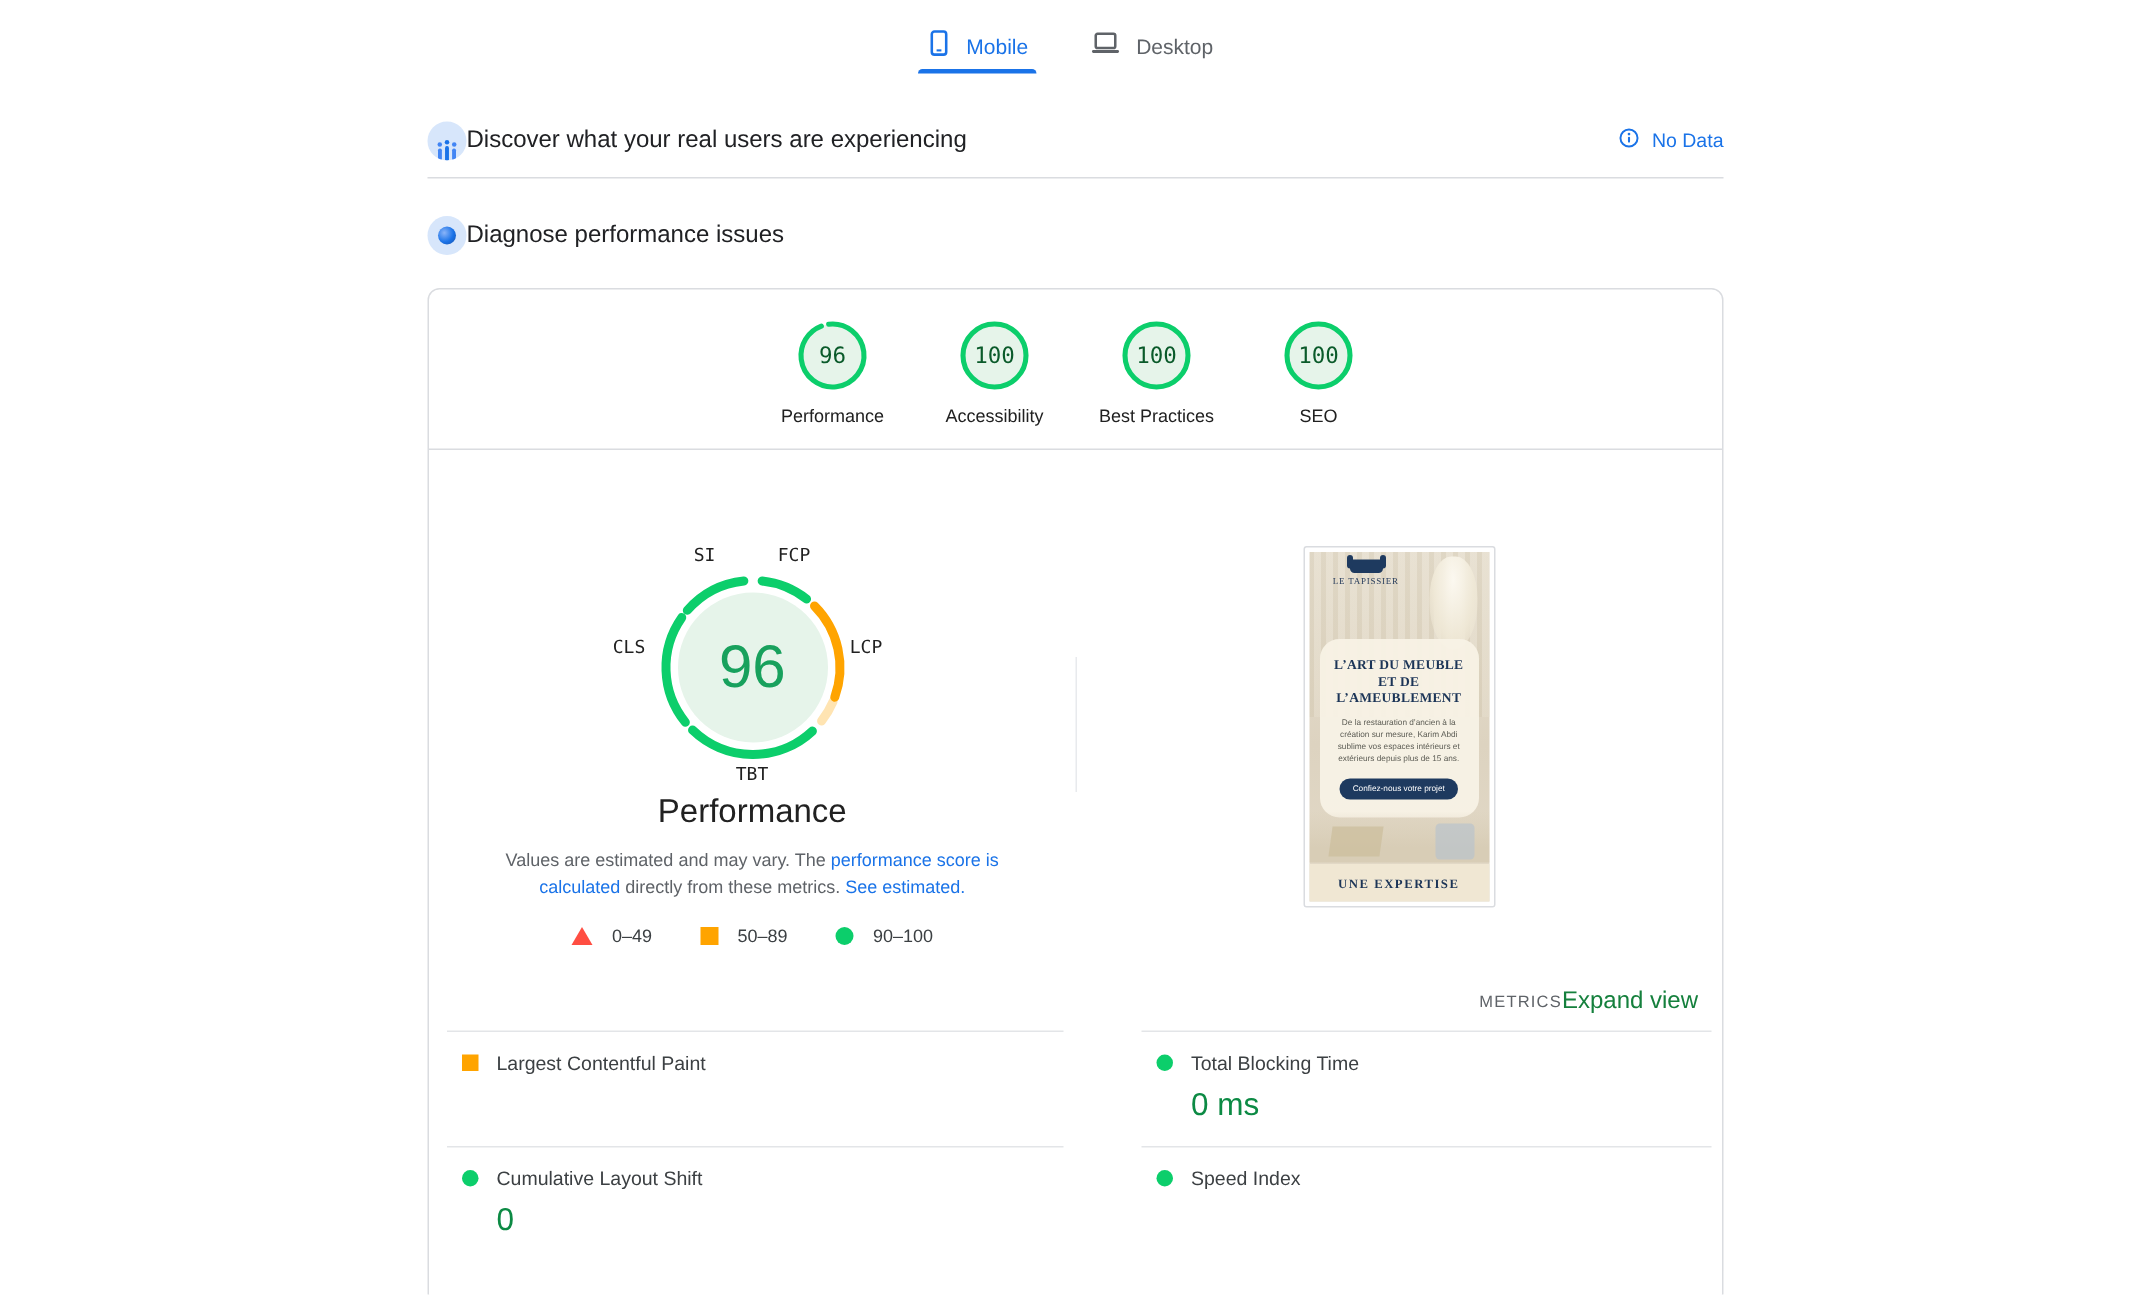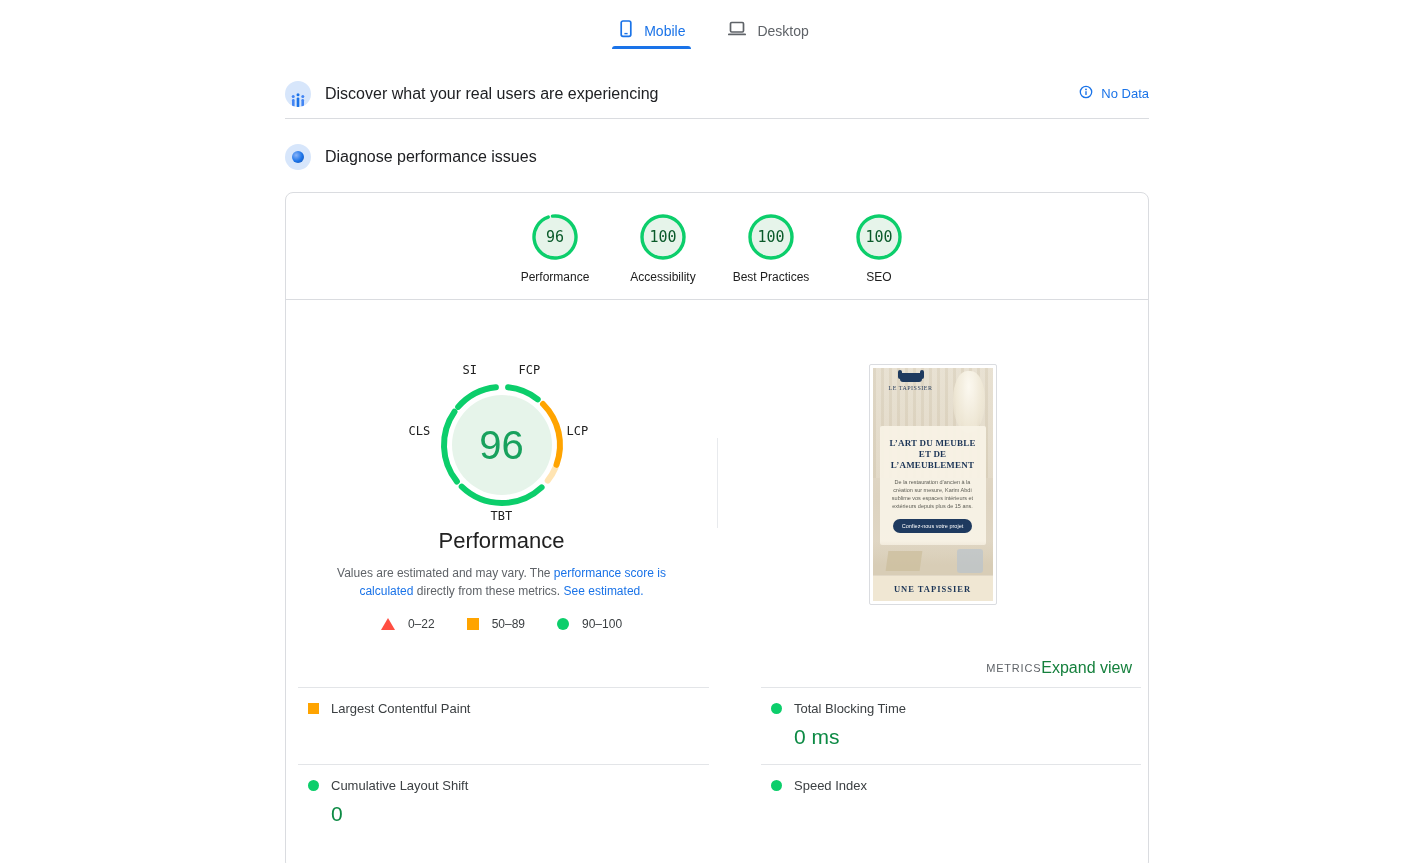--- a/index.html
+++ b/index.html
@@ -14,21 +14,21 @@
   .tab.active::after { content:""; position:absolute; left:0; right:0; bottom:6px;
          height:3px; background:#1a73e8; border-radius:3px 3px 0 0; }
 
   
   .content { width:864px; margin-left:285px; }
 
   .section-row { display:flex; align-items:center; height:50px; }
   .section-row.bordered { border-bottom:1px solid #dadce0; }
   .section-icon { width:26px; height:26px; border-radius:50%; background:#d7e6fb;
       display:flex; align-items:flex-end; justify-content:center; overflow:hidden; flex:0 0 auto; }
-  .section-title { margin-left:14px; font-size:16px; color:#202124; }
+  .section-title { font-size:16px; color:#202124; }
   .nodata { margin-left:auto; display:flex; align-items:center; gap:8px; color:#1a73e8;
       font-size:13px; cursor:pointer; text-decoration:none; }
 
   .beacon-dot { width:12px; height:12px; border-radius:50%; margin:0 auto 7px auto;
       background:radial-gradient(circle at 35% 35%, #8ab4f8 0%, #1a73e8 55%, #174ea6 100%); }
 
   
   .card { margin-top:13px; border:1px solid #dadce0; border-radius:8px; background:#fff; }
 
   
@@ -80,21 +80,21 @@
   .stripes { position:absolute; top:0; left:0; right:0; height:110px; opacity:.35;
       background:repeating-linear-gradient(90deg,#cfc4ab 0 3px, #e9e2d2 3px 8px); }
   .thumb-logo { position:absolute; top:5px; left:8px; width:60px; text-align:center; }
   .sofa-glyph { width:22px; height:9px; margin:0 auto; background:#1e3a5f; border-radius:2px 2px 3px 3px;
       position:relative; }
   .sofa-glyph::before, .sofa-glyph::after { content:""; position:absolute; top:-3px; width:4px; height:9px;
       background:#1e3a5f; border-radius:2px; }
   .sofa-glyph::before { left:-2px; } .sofa-glyph::after { right:-2px; }
   .thumb-sitename { margin-top:3px; font-size:6px; letter-spacing:.5px; color:#2a3f5e; white-space:nowrap; }
   .hero-card { position:absolute; left:7px; right:7px; top:58px; background:rgba(248,242,229,.94);
-      padding:12px 5px 10px 5px; text-align:center; border-radius:2px; }
+      padding:12px 5px 10px 5px; text-align:center; border-radius:13px; }
   .hero-heading { font-size:9px; font-weight:bold; color:#1c3557; line-height:11px; letter-spacing:.2px; }
   .hero-body { margin-top:7px; font-size:5.5px; line-height:8px; color:#5c5c54;
       font-family:"Liberation Sans", sans-serif; }
   .hero-button { margin:9px auto 2px auto; display:inline-block; background:#1e3a5f; color:#fff;
       font-size:5.5px; font-family:"Liberation Sans", sans-serif; padding:4px 9px; border-radius:8px; }
   .furniture { position:absolute; bottom:26px; left:0; right:0; height:34px;
       background:linear-gradient(180deg, rgba(214,203,182,0) 0%, #d8cdb6 70%); }
   .furniture::before { content:""; position:absolute; left:14px; bottom:4px; width:34px; height:20px;
       background:#cdbf9f; transform:skewX(-8deg); opacity:.8; }
   .furniture::after { content:""; position:absolute; right:10px; bottom:2px; width:26px; height:24px;
@@ -241,21 +241,21 @@
 
         <div class="gauge-title">Performance</div>
 
         <div class="disclaimer">
           <span>Values are estimated and may vary. The </span><a>performance score is calculated</a><span> directly from these metrics. </span><a>See estimated.</a>
         </div>
 
         <div class="legend">
           <div class="legend-item">
             <span class="shape-triangle"></span>
-            <span>0–22</span>
+            <span>0–49</span>
           </div>
           <div class="legend-item">
             <span class="shape-square"></span>
             <span>50–89</span>
           </div>
           <div class="legend-item">
             <span class="shape-circle"></span>
             <span>90–100</span>
           </div>
         </div>
@@ -270,21 +270,21 @@
               <div class="sofa-glyph"></div>
               <div class="thumb-sitename">LE TAPISSIER</div>
             </div>
             <div class="hero-card">
               <div class="hero-heading">L’ART DU MEUBLE ET DE L’AMEUBLEMENT</div>
               <div class="hero-body">De la restauration d’ancien à la création sur mesure, Karim Abdi sublime vos espaces intérieurs et extérieurs depuis plus de 15 ans.</div>
               <span class="hero-button">Confiez-nous votre projet</span>
             </div>
             <div class="furniture"></div>
             <div class="thumb-footer">
-              <span class="thumb-footer-text">UNE TAPISSIER</span>
+              <span class="thumb-footer-text">UNE EXPERTISE</span>
             </div>
           </div>
         </div>
       </div>
     </div>
 
     <div class="metrics-head">
       <span class="metrics-title">METRICS</span>
       <span class="expand-view">Expand view</span>
     </div>

